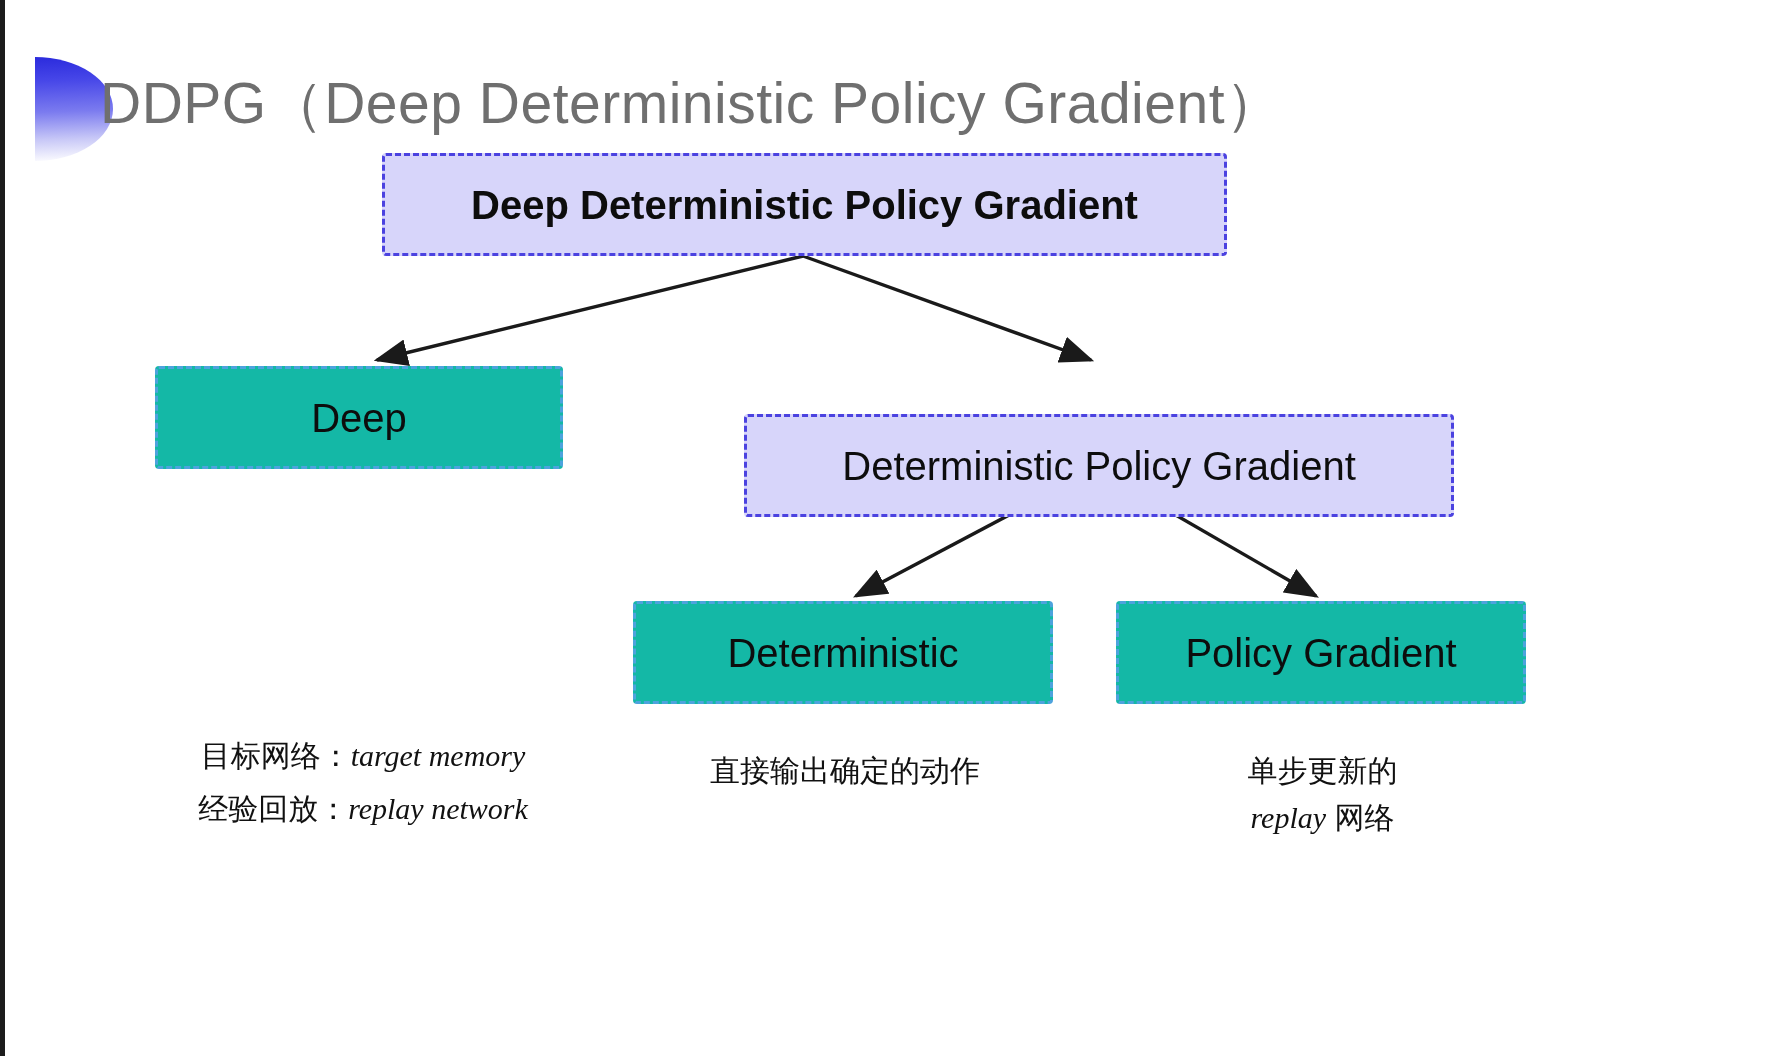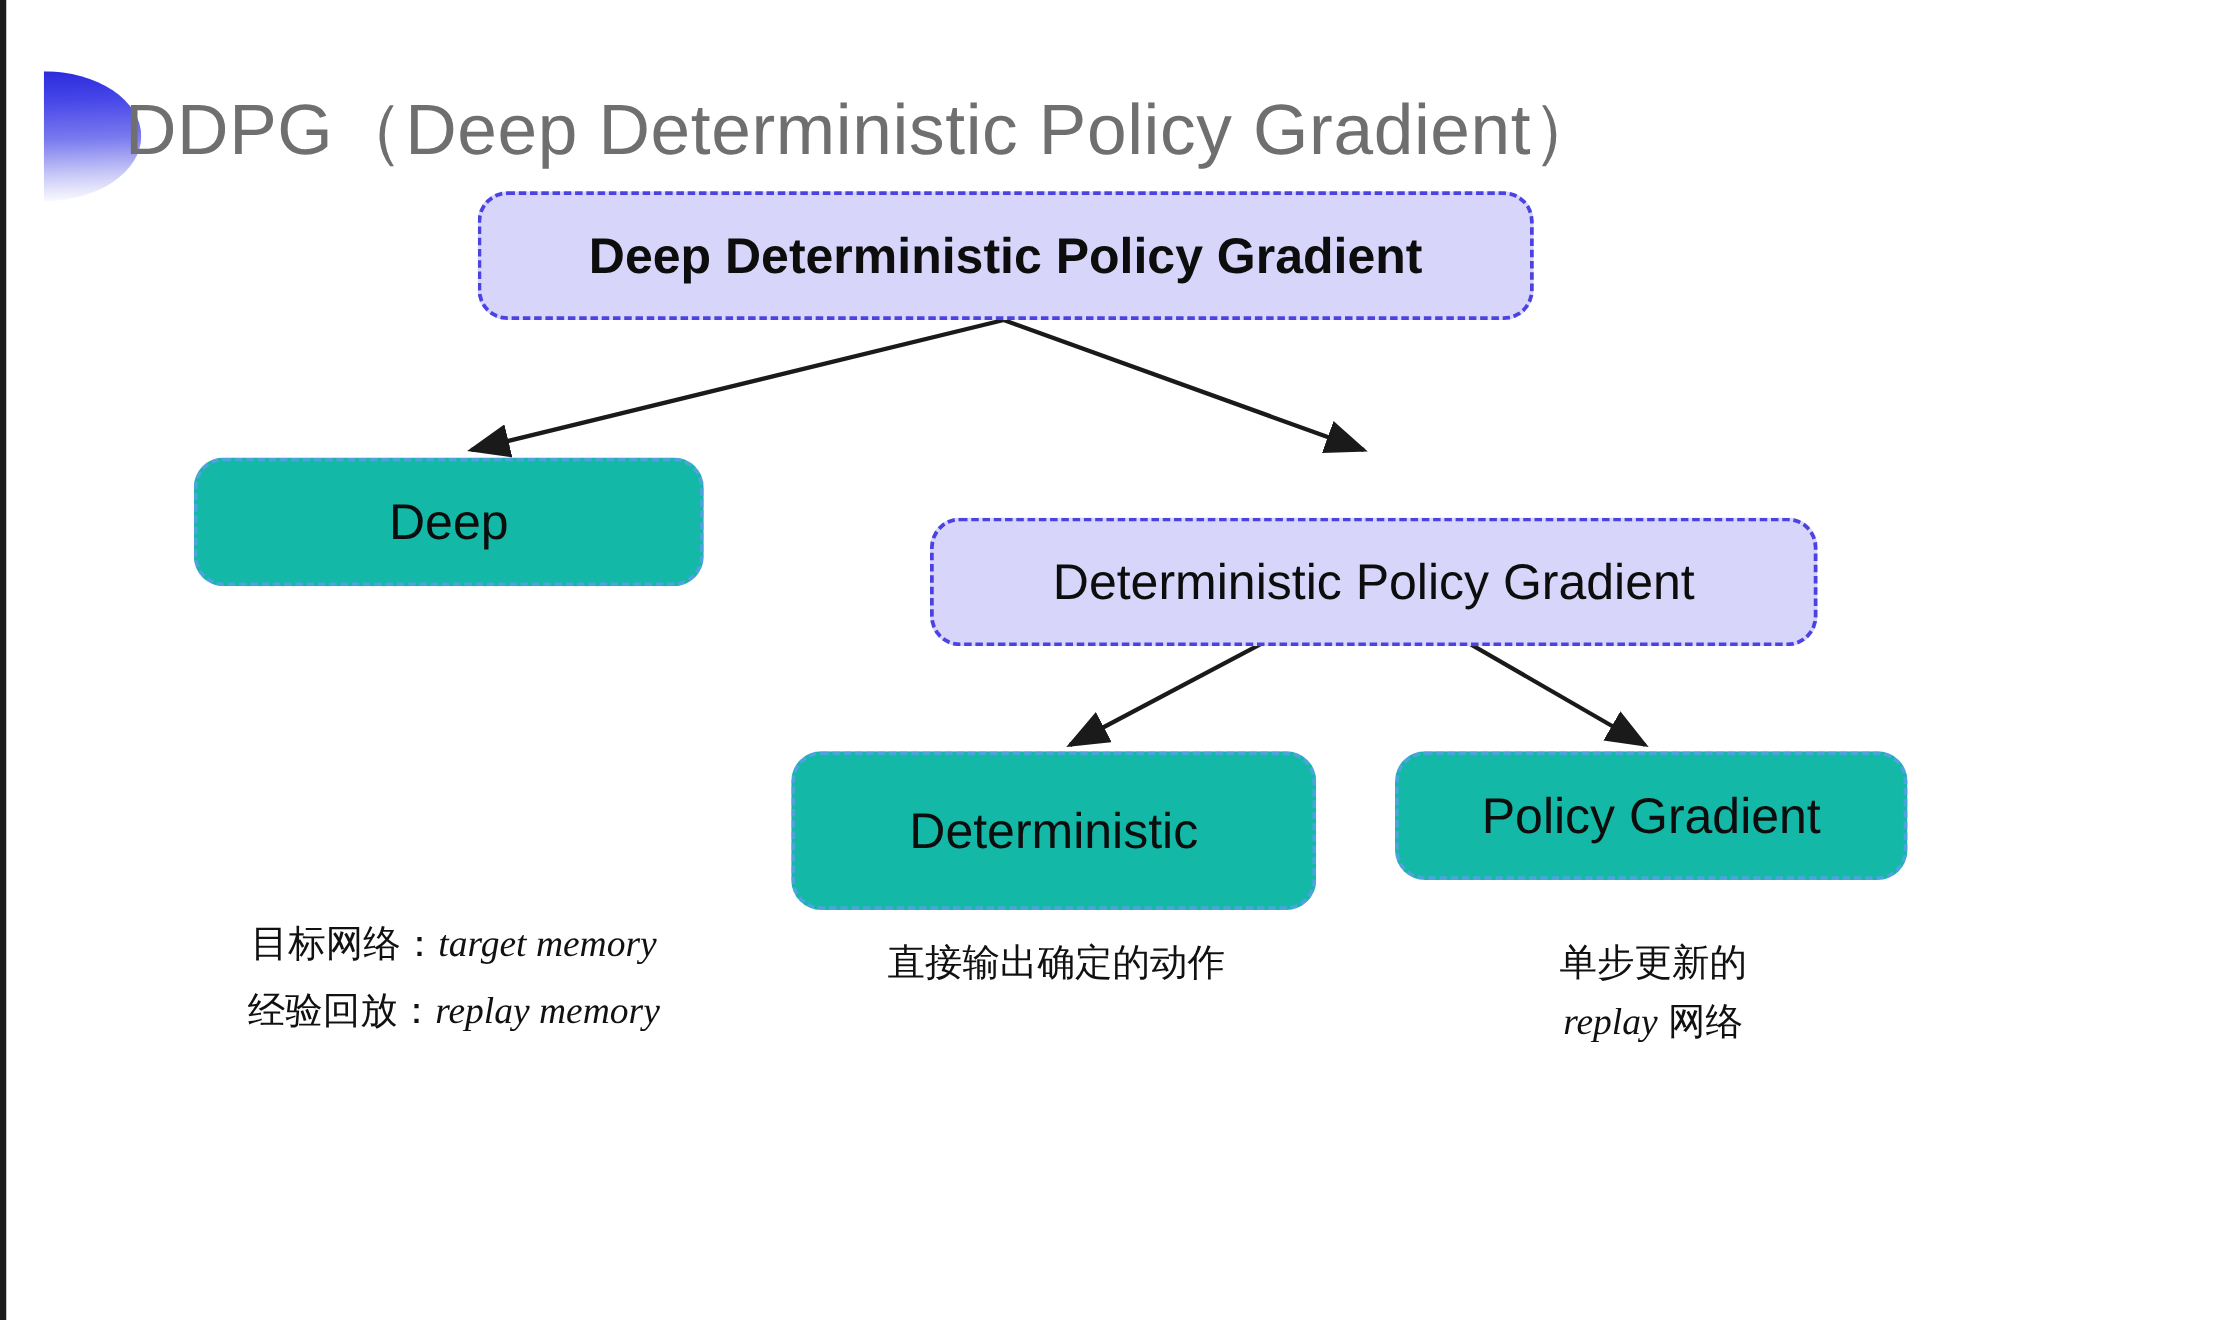--- a/index.html
+++ b/index.html
@@ -52,21 +52,21 @@
     font-family: "Liberation Sans", sans-serif;
   }
 
   
   .node {
     position: absolute;
     box-sizing: border-box;
     display: flex;
     align-items: center;
     justify-content: center;
-    border-radius: 24px;
+    border-radius: 4px;
     color: #0d0d0d;
     text-align: center;
     line-height: 1.1;
   }
   .node.purple {
     background: #d7d5fa;
     border: 3px dashed #4b42e0;
   }
   .node.cyan {
     background: #14b8a6;
@@ -83,21 +83,21 @@
     width: 408px; height: 103px;
     font-size: 40px; font-weight: 400;
   }
   #node-dpg {
     left: 739px;  top: 366px;
     width: 710px; height: 103px;
     font-size: 40px; font-weight: 400; margin-top: 48px;
   }
   #node-det {
     left: 628px;  top: 601px;
-    width: 420px; height: 127px;
+    width: 420px; height: 103px;
     font-size: 40px; font-weight: 400;
   }
   #node-pg {
     left: 1111px; top: 601px;
     width: 410px; height: 103px;
     font-size: 40px; font-weight: 400;
   }
 
   
   #arrows {
@@ -176,21 +176,21 @@
   <div class="node cyan" id="node-deep">Deep</div>
 
   <div class="node purple" id="node-dpg">Deterministic Policy Gradient</div>
 
   <div class="node cyan" id="node-det">Deterministic</div>
 
   <div class="node cyan" id="node-pg">Policy Gradient</div>
 
   <div class="caption" id="caption-deep">
     <span class="line"><span class="cn">目标网络：</span><span class="it">target memory</span></span>
-    <span class="line"><span class="cn">经验回放：</span><span class="it">replay memory</span></span>
+    <span class="line"><span class="cn">经验回放：</span><span class="it">replay network</span></span>
   </div>
 
   <div class="caption" id="caption-det">
     <span class="line cn">直接输出确定的动作</span>
   </div>
 
   <div class="caption" id="caption-pg">
     <span class="line cn">单步更新的</span>
     <span class="line"><span class="it">replay</span><span class="cn"> 网络</span></span>
   </div>

